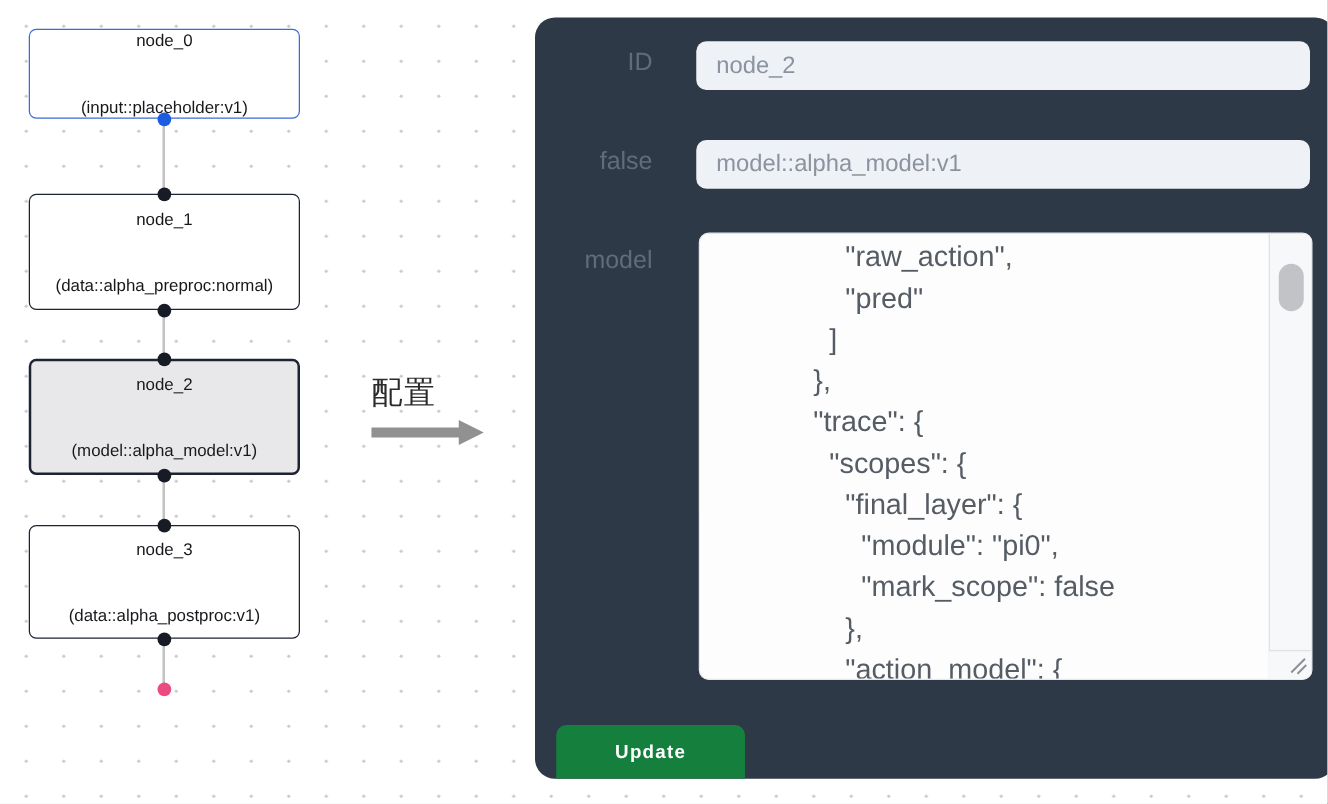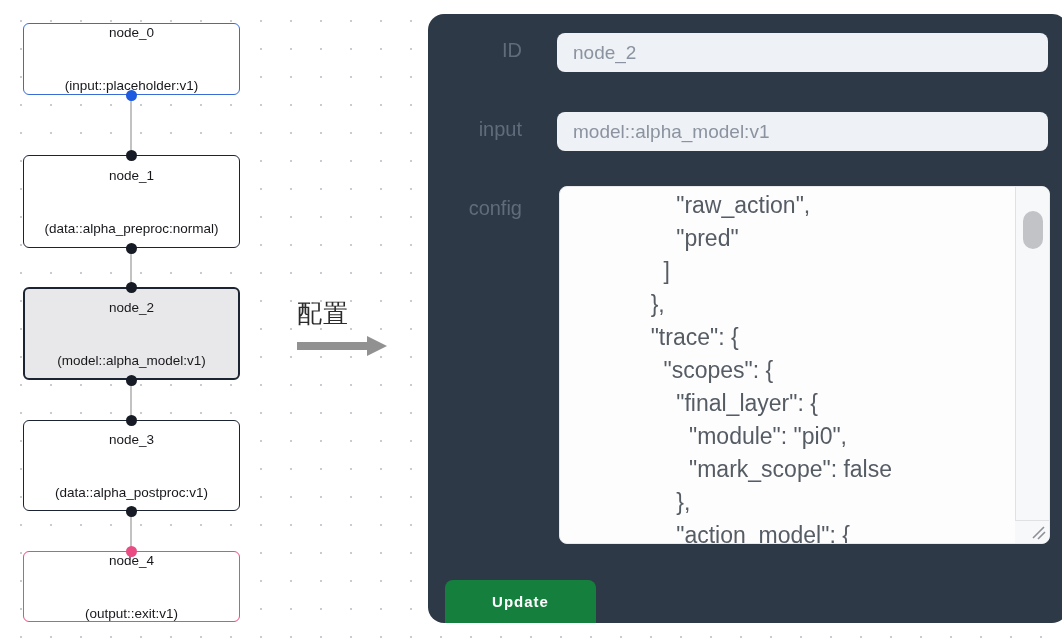--- a/index.html
+++ b/index.html
@@ -170,40 +170,36 @@
     <div class="node-sub">(data::alpha_preproc:normal)</div>
   </div>
   <div class="node n2">
     <div class="node-title">node_2</div>
     <div class="node-sub">(model::alpha_model:v1)</div>
   </div>
   <div class="node n3">
     <div class="node-title">node_3</div>
     <div class="node-sub">(data::alpha_postproc:v1)</div>
   </div>
-  <div class="node n4">
-    <div class="node-title">node_4</div>
-    <div class="node-sub">(output::exit:v1)</div>
-  </div>
 
   <div class="transfer-label">配置</div>
   <svg class="transfer-arrow" width="92" height="24" viewBox="0 0 92 24">
     <rect x="0" y="8" width="72" height="8" fill="#919191"></rect>
     <polygon points="70,2 90,12 70,22" fill="#919191"></polygon>
   </svg>
 
   <div class="panel">
 
     <div class="f-label lbl-id">ID</div>
     <input class="field fld-id" type="text" readonly="" value="node_2" style="">
 
-    <div class="f-label lbl-type">input</div>
+    <div class="f-label lbl-type">false</div>
     <input class="field fld-type" type="text" readonly="" value="model::alpha_model:v1" style="">
 
-    <div class="f-label lbl-config">config</div>
+    <div class="f-label lbl-config">model</div>
     <div class="config-box">
       <textarea class="config-text" spellcheck="false" style="">                "raw_action",
                 "pred"
               ]
             },
             "trace": {
               "scopes": {
                 "final_layer": {
                   "module": "pi0",
                   "mark_scope": false

